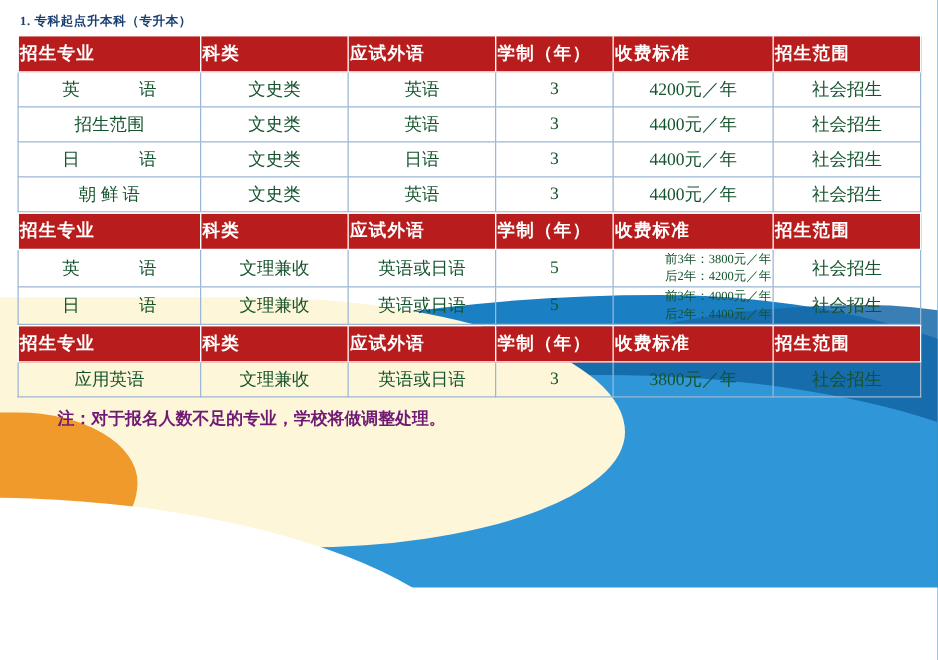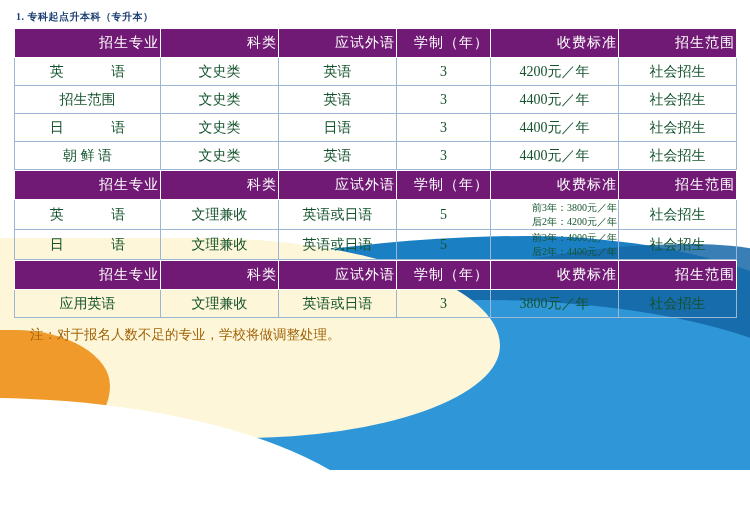--- a/index.html
+++ b/index.html
@@ -98,27 +98,27 @@
     margin: 4px 0 4px 2px;
     letter-spacing: .5px;
   }
   table.tbl {
     border-collapse: collapse;
     width: 722px;
     table-layout: fixed;
     background: transparent;
   }
   table.tbl th {
-    background: #701a75;
+    background: #b91c1c;
     color: #ffffff;
-    font-weight: normal;
+    font-weight: bold;
     font-size: 14px;
     height: 26px;
     border: 1px solid #ffffff;
-    text-align: right;
+    text-align: left;
     letter-spacing: 1px;
   }
   table.tbl td {
     border: 1px solid #9bb7d4;
     text-align: center;
     font-size: 14px;
     height: 25px;
     color: #14532d;
     background: rgba(255,255,255,0.0);
   }
@@ -139,24 +139,24 @@
     font-size: 10px;
     line-height: 1.35;
     text-align: right;
     white-space: nowrap;
   }
   .tall td {
     height: 52px;
   }
   .bottom-note {
     font-size: 13.5px;
-    font-weight: normal;
-    color: #a16207;
+    font-weight: bold;
+    color: #701a75;
     margin-top: 8px;
-    margin-left: 16px;
+    margin-left: 32px;
   }
   col.c1 { width: 146px; }
   col.c2 { width: 118px; }
   col.c3 { width: 118px; }
   col.c4 { width: 94px; }
   col.c5 { width: 128px; }
   col.c6 { width: 118px; }
 </style>
 </head>
 <body>

